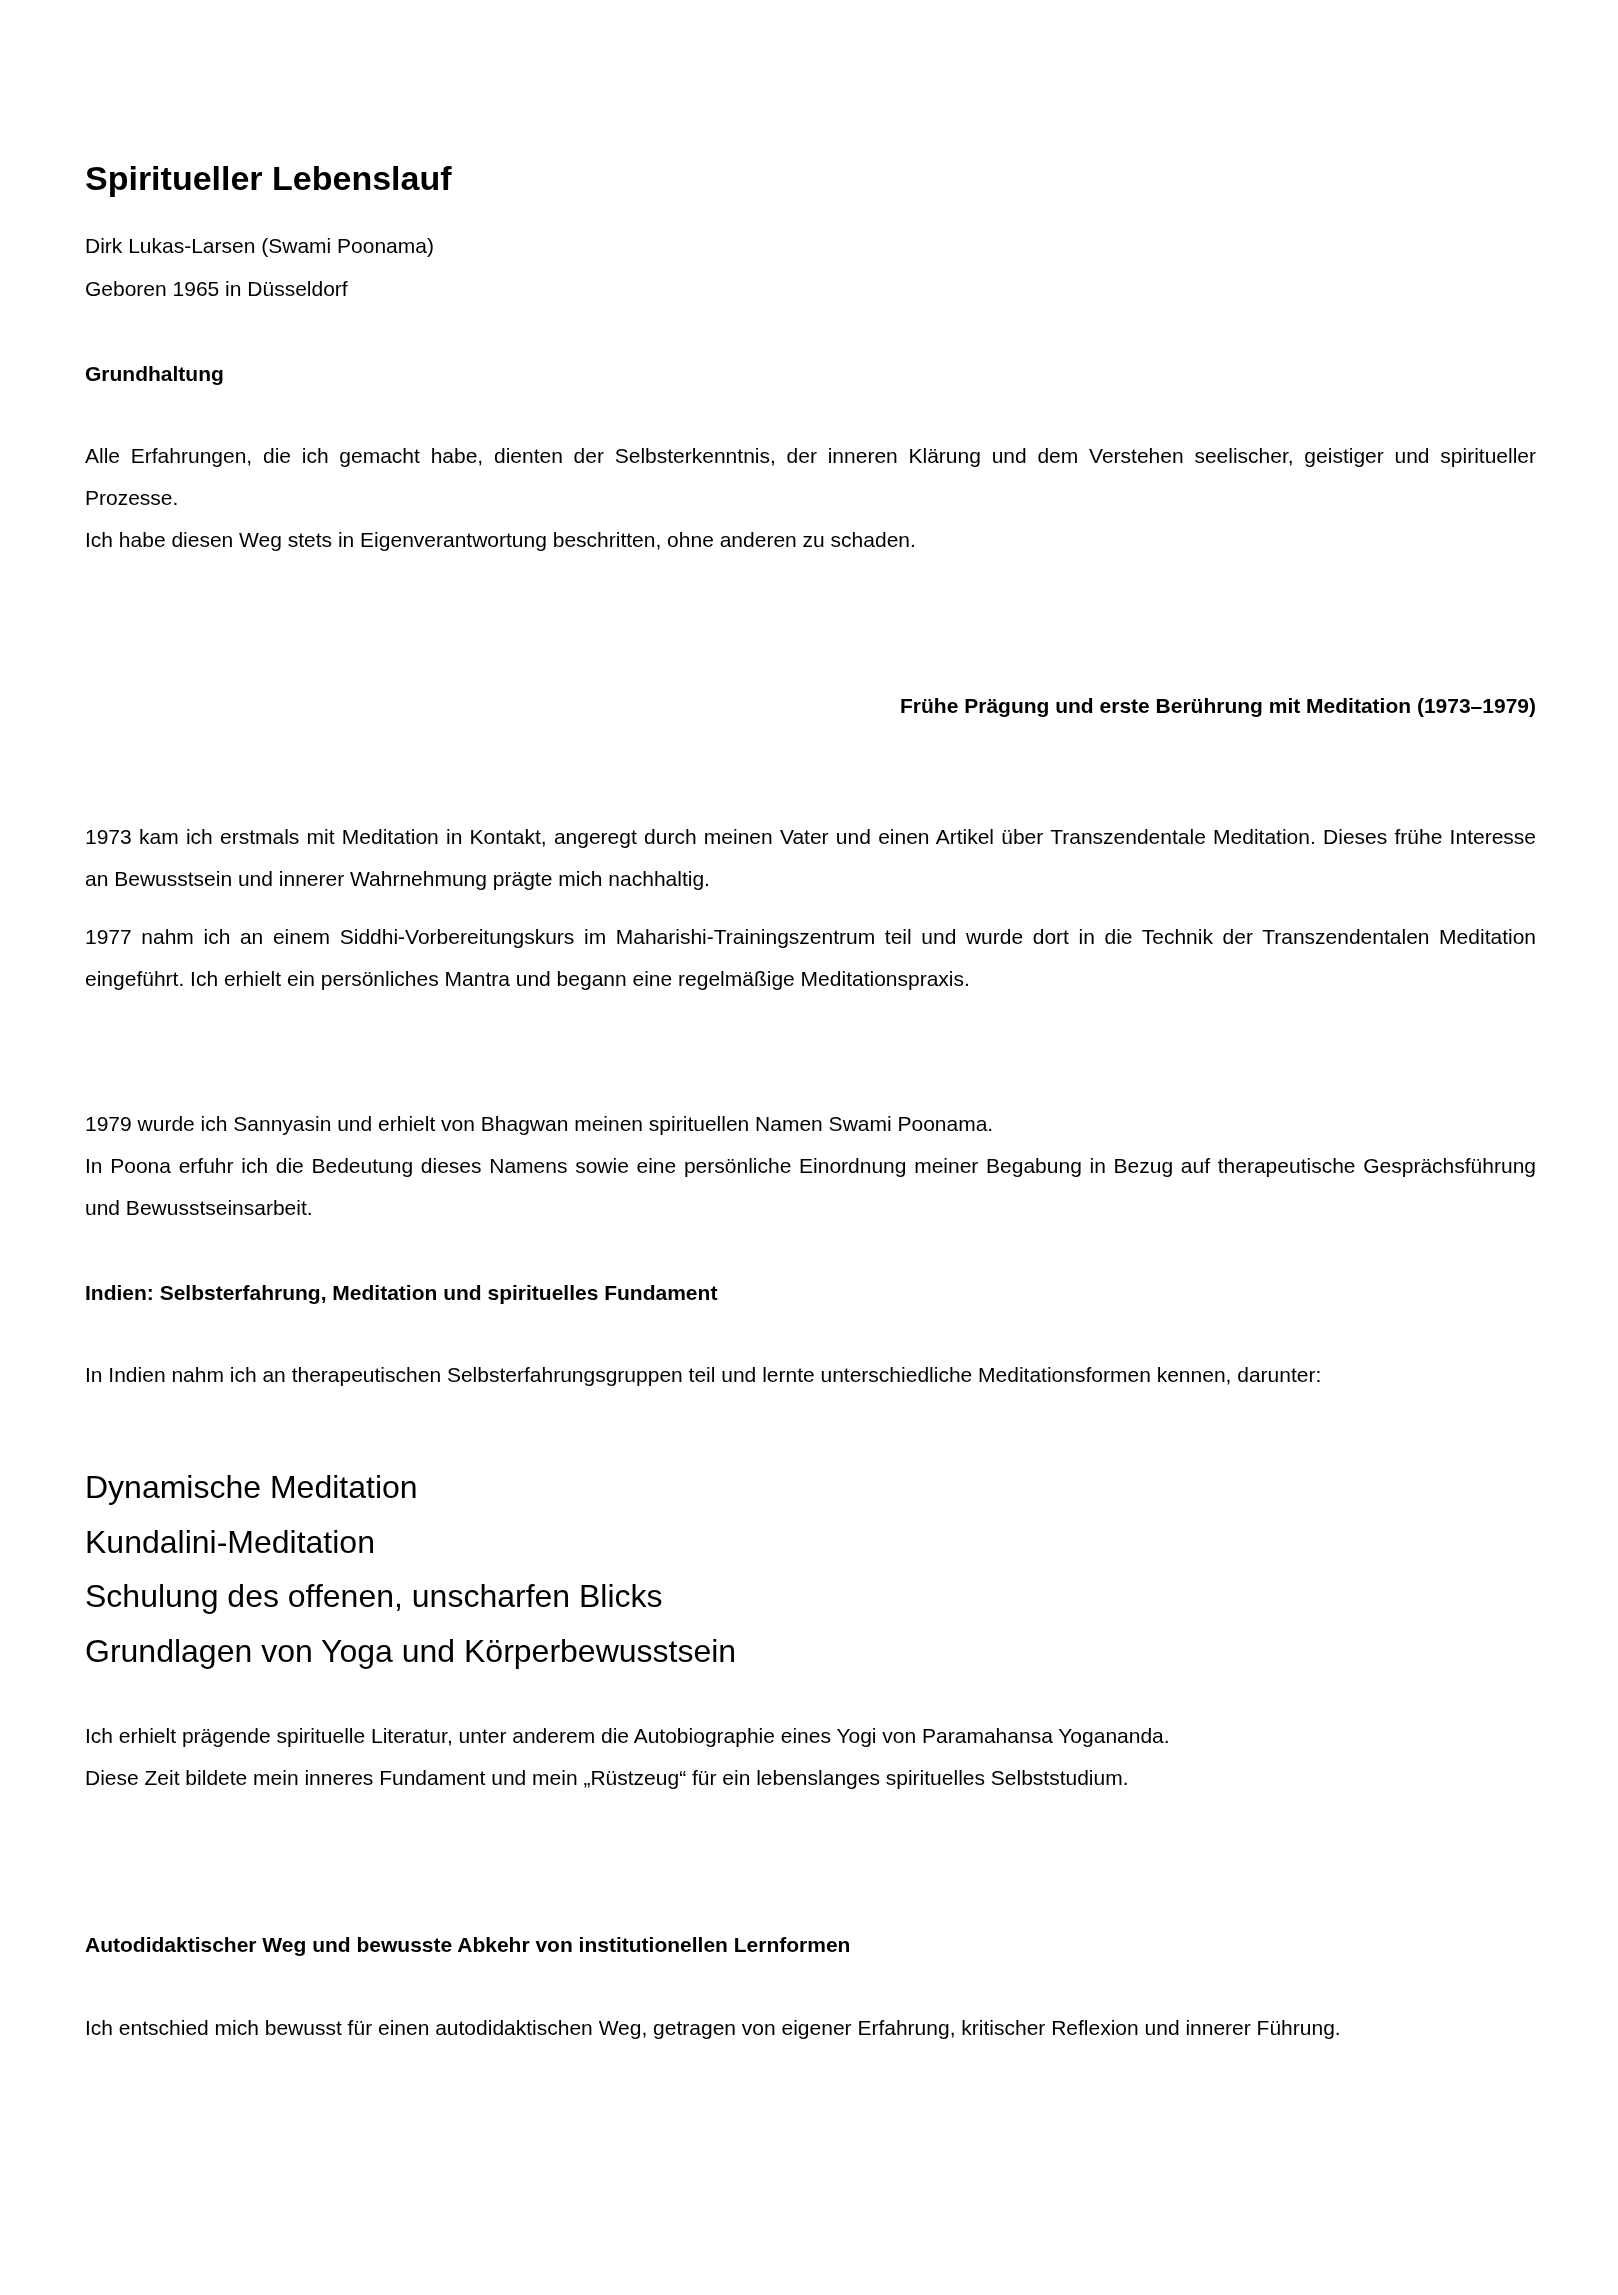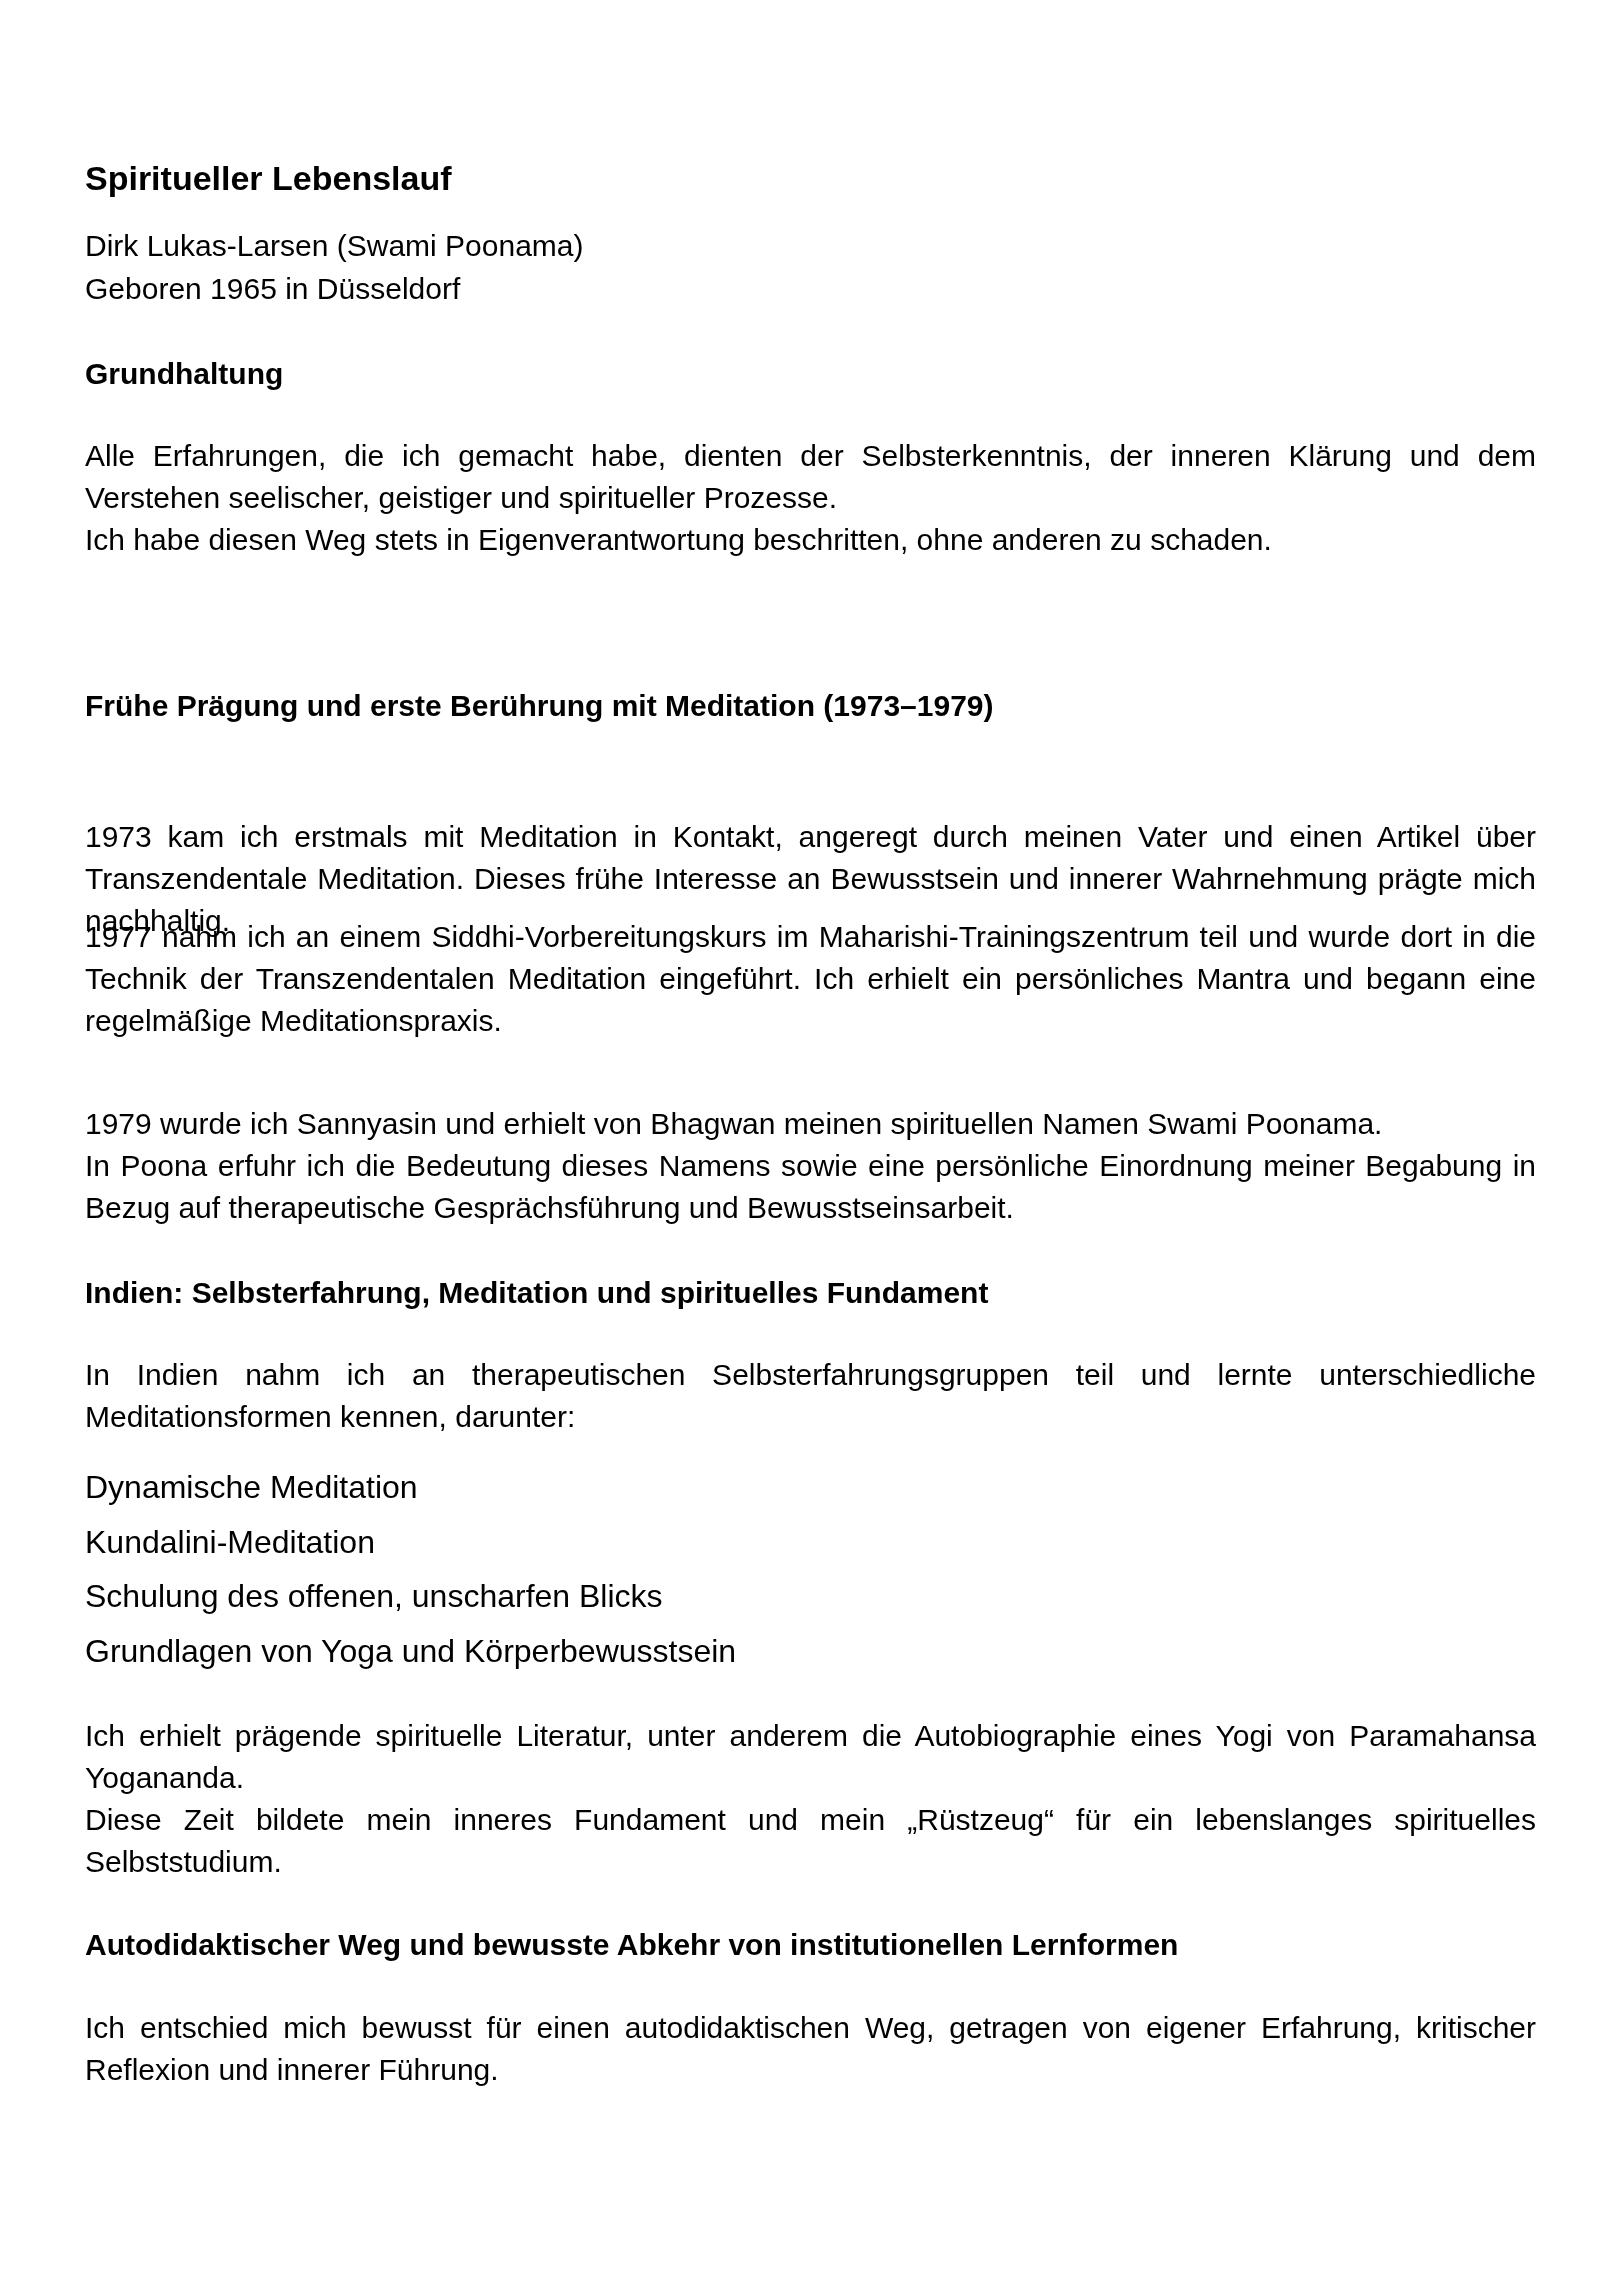--- a/index.html
+++ b/index.html
@@ -20,21 +20,21 @@
       left: 0; top: 0;
       width: 1498px;
       height: 2295px;
       background: #ffffff;
     }
     .blk {
       position: absolute;
       left: 85px;
       width: 1451px;
       margin: 0;
-      font-size: 30px;
+      font-size: 21px;
       line-height: 42px;
       font-weight: normal;
       white-space: normal;
     }
     .just {
       text-align: justify;
       text-align-last: left;
     }
     .title {
       font-size: 34px;
@@ -66,21 +66,21 @@
 
   <section>
     <h2 class="blk heading" style="top:353px;">Grundhaltung</h2>
     <div class="blk just" style="top:435px;">
       <span class="line">Alle Erfahrungen, die ich gemacht habe, dienten der Selbsterkenntnis, der inneren Klärung und dem Verstehen seelischer, geistiger und spiritueller Prozesse.</span>
       <span class="line">Ich habe diesen Weg stets in Eigenverantwortung beschritten, ohne anderen zu schaden.</span>
     </div>
   </section>
 
   <section>
-    <h2 class="blk heading" style="top:685px;">Frühe Prägung und erste Berührung mit Meditation (1973–1979)</h2>
+    <h2 class="blk heading" style="top:685px;text-align:right;">Frühe Prägung und erste Berührung mit Meditation (1973–1979)</h2>
     <div class="blk just" style="top:768px;margin-top:48px;">
       <span class="line">1973 kam ich erstmals mit Meditation in Kontakt, angeregt durch meinen Vater und einen Artikel über Transzendentale Meditation. Dieses frühe Interesse an Bewusstsein und innerer Wahrnehmung prägte mich nachhaltig.</span>
     </div>
     <div class="blk just" style="top:916px;">
       <span class="line">1977 nahm ich an einem Siddhi-Vorbereitungskurs im Maharishi-Trainingszentrum teil und wurde dort in die Technik der Transzendentalen Meditation eingeführt. Ich erhielt ein persönliches Mantra und begann eine regelmäßige Meditationspraxis.</span>
     </div>
     <div class="blk just" style="top:1103px;">
       <span class="line">1979 wurde ich Sannyasin und erhielt von Bhagwan meinen spirituellen Namen Swami Poonama.</span>
       <span class="line">In Poona erfuhr ich die Bedeutung dieses Namens sowie eine persönliche Einordnung meiner Begabung in Bezug auf therapeutische Gesprächsführung und Bewusstseinsarbeit.</span>
     </div>

